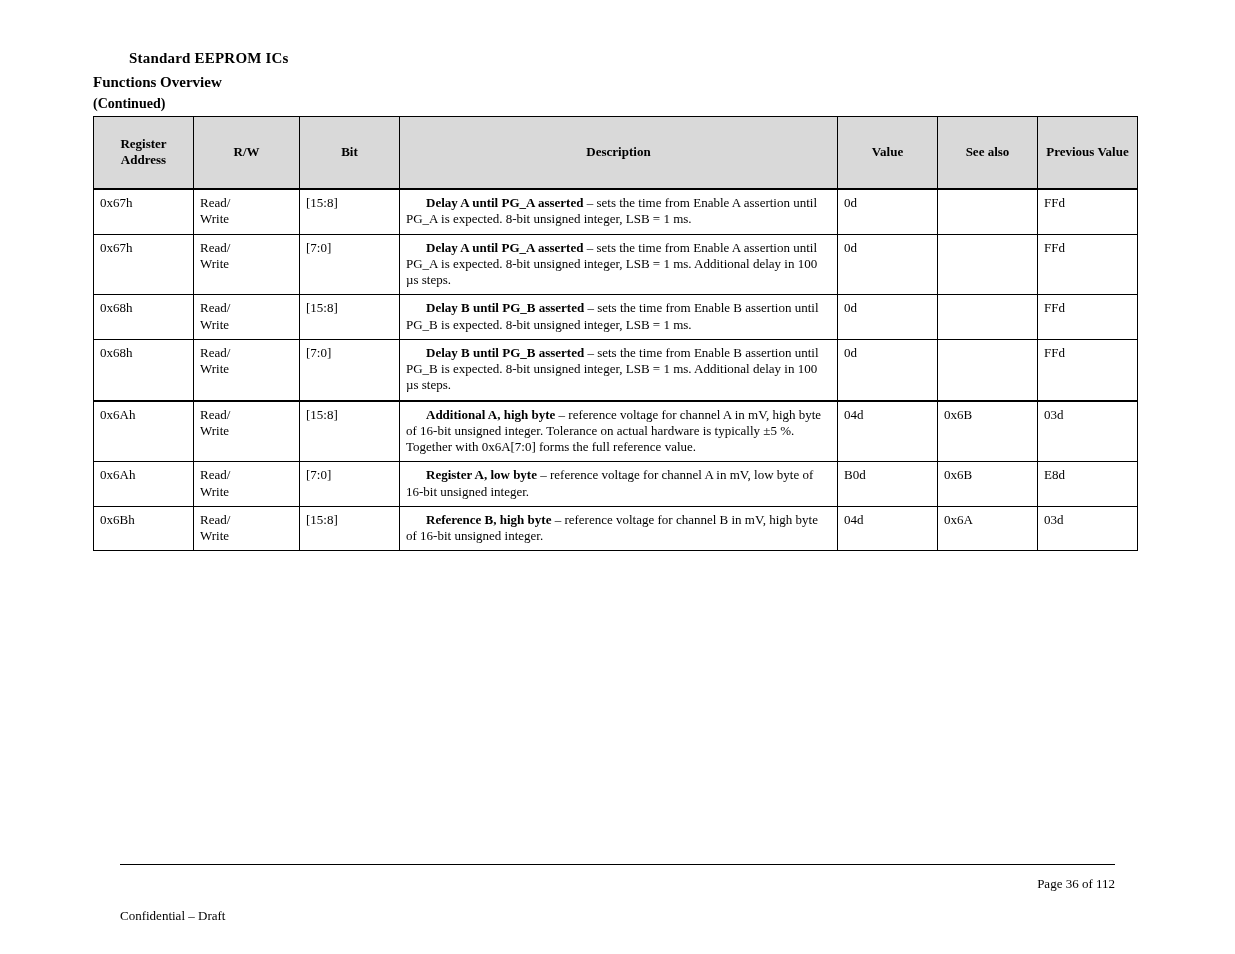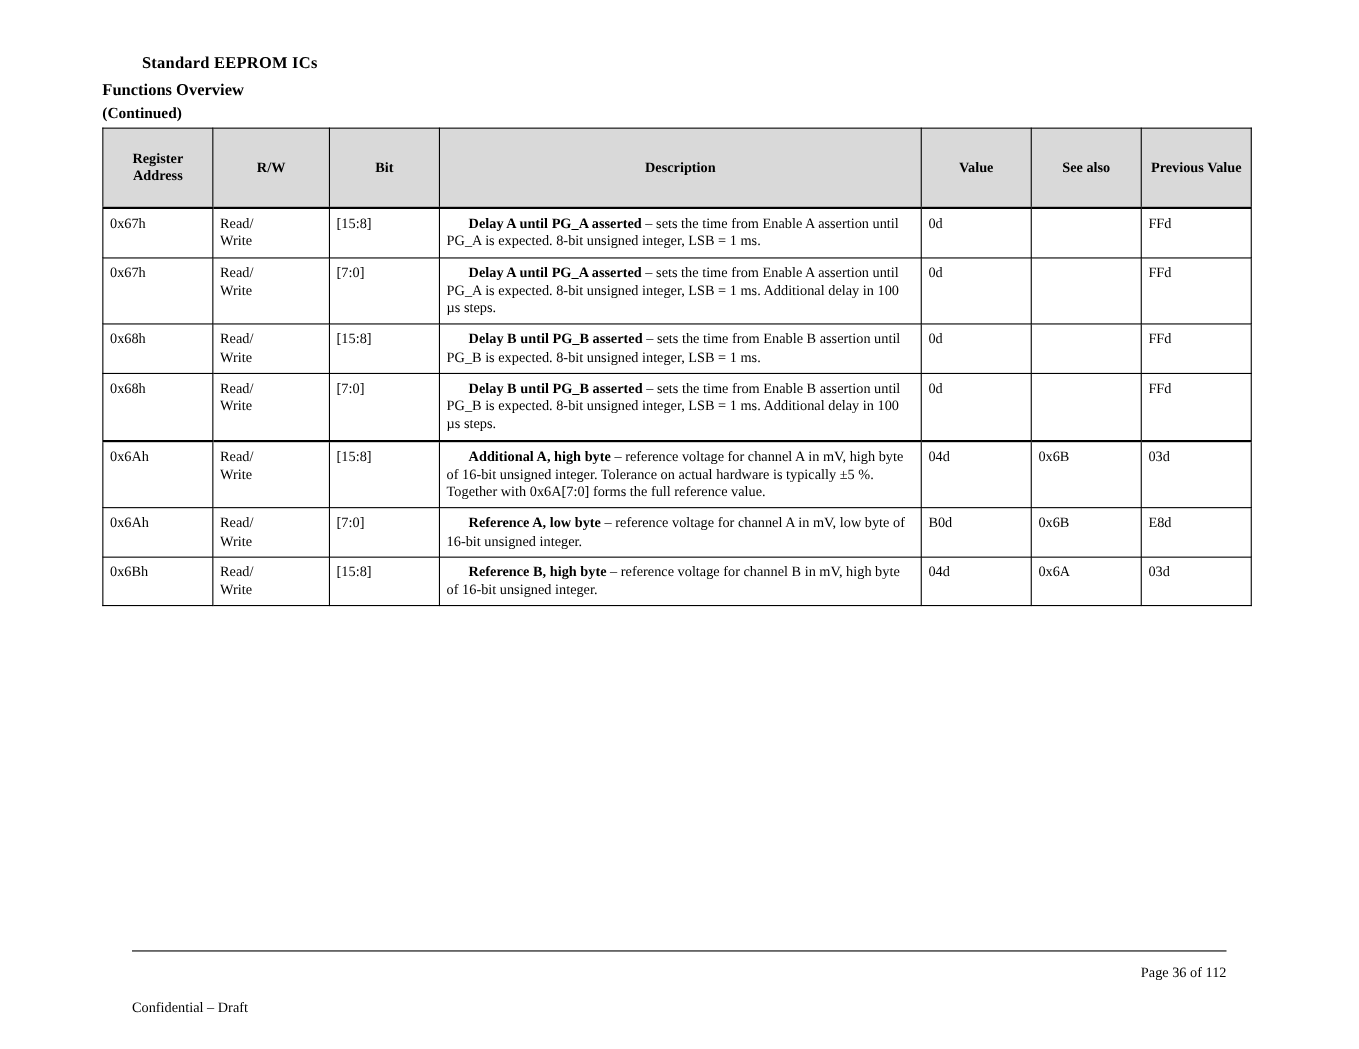--- a/index.html
+++ b/index.html
@@ -177,21 +177,21 @@
           <td class="center">[15:8]</td>
           <td><span class="desc-bold">Additional A, high byte </span>– reference voltage for channel A in mV, high byte of 16-bit unsigned integer. Tolerance on actual hardware is typically ±5 %. Together with 0x6A[7:0] forms the full reference value.</td>
           <td class="center">04d</td>
           <td class="center">0x6B</td>
           <td class="center">03d</td>
         </tr>
         <tr>
           <td class="center">0x6Ah</td>
           <td class="center">Read/<br>Write</td>
           <td class="center">[7:0]</td>
-          <td><span class="desc-bold">Reference A, low byte </span>– reference voltage for channel A in mV, low byte of 16-bit unsigned integer.</td>
+          <td><span class="desc-bold">Register A, low byte </span>– reference voltage for channel A in mV, low byte of 16-bit unsigned integer.</td>
           <td class="center">B0d</td>
           <td class="center">0x6B</td>
           <td class="center">E8d</td>
         </tr>
         <tr>
           <td class="center">0x6Bh</td>
           <td class="center">Read/<br>Write</td>
           <td class="center">[15:8]</td>
           <td><span class="desc-bold">Reference B, high byte </span>– reference voltage for channel B in mV, high byte of 16-bit unsigned integer.</td>
           <td class="center">04d</td>

